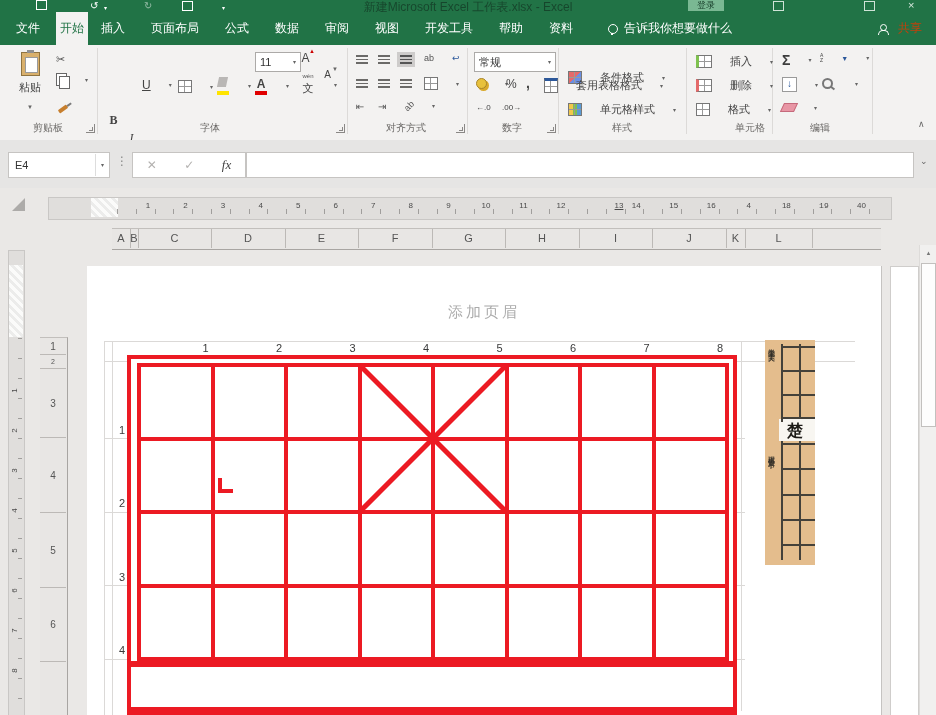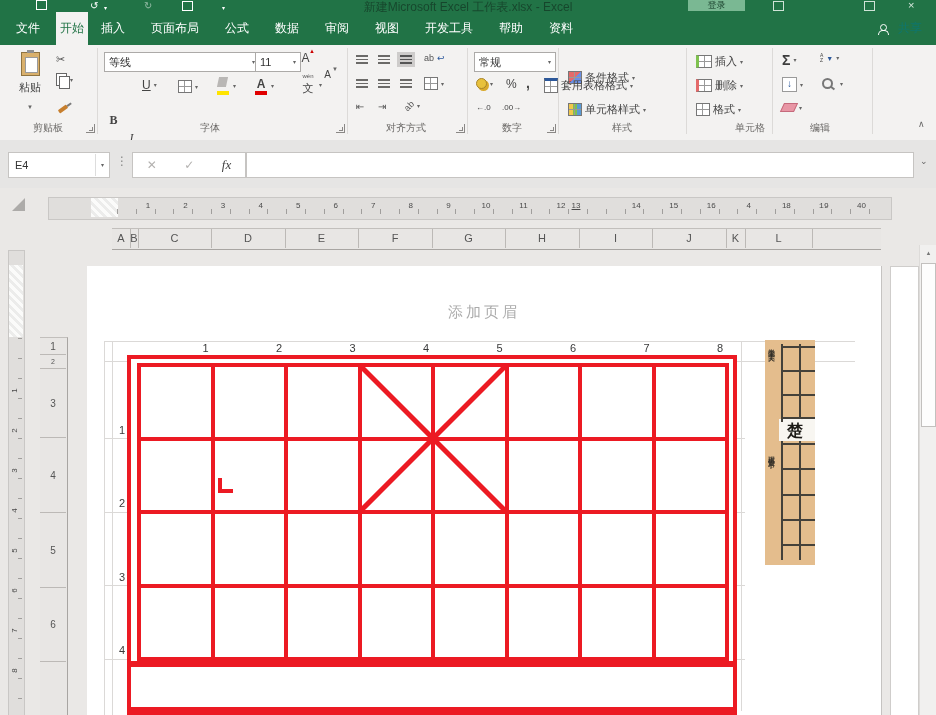--- a/index.html
+++ b/index.html
@@ -4,45 +4,45 @@
 <style>
   html,body{margin:0;padding:0}
   body{width:936px;height:715px;position:relative;overflow:hidden;
        font-family:"Liberation Sans","DejaVu Sans",sans-serif;background:#eae8e6;
        -webkit-font-smoothing:antialiased}
   .abs{position:absolute}
   
   .titlebar{left:0;top:0;width:936px;height:12px;background:#217346;overflow:hidden}
   .qat-icon{color:#fff;font-size:10px;line-height:10px;top:1px}
   .title-text{top:-1px;width:100%;text-align:center;font-size:12px;color:#153f28;opacity:.85}
-  .login-pill{left:688px;top:0;width:57px;height:11px;background:#7ab893;color:#173c29;
+  .login-pill{left:688px;top:0;width:36px;height:11px;background:#7ab893;color:#173c29;
       font-size:9px;text-align:center;line-height:11px}
   .winbox{top:1px;width:9px;height:8px;border:1px solid #cfe3d7}
   .winx{top:-1px;color:#d8e9df;font-size:11px}
   
   .tabrow{left:0;top:12px;width:936px;height:33px;background:#217346;display:flex;align-items:stretch}
   .tab{color:#fff;font-size:12px;display:flex;align-items:center;padding:0 13px;cursor:default;white-space:nowrap}
   .tab.active{background:#f3f2f1;color:#217346}
   .tellme{display:flex;align-items:center;color:#fff;font-size:12px;margin-left:22px;gap:6px}
   .bulb{width:8px;height:8px;border:1px solid #fff;border-radius:50%;position:relative}
   .bulb::after{content:"";position:absolute;left:2px;top:8px;width:2px;height:2px;background:#fff}
-  .share{position:absolute;right:14px;top:12px;height:33px;display:flex;align-items:center;color:#0f766e;font-size:12px;gap:10px}
+  .share{position:absolute;right:14px;top:12px;height:33px;display:flex;align-items:center;color:#c2410c;font-size:12px;gap:10px}
   .person{width:10px;height:10px;position:relative}
   .person::before{content:"";position:absolute;left:2px;top:0;width:5px;height:5px;border:1px solid #fff;border-radius:50%}
   .person::after{content:"";position:absolute;left:0;top:6px;width:9px;height:4px;border:1px solid #fff;border-bottom:none;border-radius:5px 5px 0 0}
   
   .ribbon{left:0;top:45px;width:936px;height:95px;background:#f3f2f1;border-bottom:1px solid #d2d0ce}
   .gsep{width:1px;background:#dcdad8;top:3px;height:86px}
   .glabel{font-size:10px;color:#6a6866;text-align:center;top:76px}
   .launcher{width:8px;height:8px;border-right:1px solid #8a8886;border-bottom:1px solid #8a8886;top:79px}
   .launcher::after{content:"";position:absolute;right:1px;bottom:1px;width:3px;height:3px;border-right:1px solid #8a8886;border-bottom:1px solid #8a8886}
   .combo{background:#fff;border:1px solid #acaaa8;font-size:11px;color:#333;display:flex;align-items:center;justify-content:space-between;padding:0 4px}
   .car{font-size:6px;color:#666;line-height:1}
   .btxt{font-size:11px;color:#444}
-  .ric{display:flex;align-items:center;gap:3px}
+  .ric{display:flex;align-items:center;gap:18px}
   .bars{width:12px;height:9px;background:repeating-linear-gradient(#6b6a68 0 1.5px,transparent 1.5px 3.5px)}
   .bars.sel{outline:3px solid #cecccb;background-color:#cecccb;background-image:repeating-linear-gradient(#555 0 1.5px,transparent 1.5px 3.5px)}
   .gridic{width:12px;height:11px;border:1px solid #777;position:relative;background:#fff}
   .gridic::before{content:"";position:absolute;left:0;top:5px;width:100%;height:1px;background:#999}
   .gridic::after{content:"";position:absolute;left:5px;top:0;width:1px;height:100%;background:#999}
   .clipic{width:17px;height:22px;background:#d9b06c;border:1px solid #8f7340;position:relative}
   .clipic::before{content:"";position:absolute;left:3px;top:4px;width:11px;height:14px;background:#fff;border:1px solid #9a9a9a}
   .clipic::after{content:"";position:absolute;left:5px;top:-3px;width:7px;height:3px;background:#8f8f8f}
   .copyic{width:9px;height:11px;border:1px solid #666;background:#fff;position:relative}
   .copyic::after{content:"";position:absolute;left:2px;top:2px;width:9px;height:11px;border:1px solid #666;background:#fff}
@@ -135,20 +135,24 @@
       <span class="tab">插入</span>
       <span class="tab">页面布局</span>
       <span class="tab">公式</span>
       <span class="tab">数据</span>
       <span class="tab">审阅</span>
       <span class="tab">视图</span>
       <span class="tab">开发工具</span>
       <span class="tab">帮助</span>
       <span class="tab">资料</span>
     </div>
+  <div class="tellme">
+    <span class="bulb"></span>
+    <span>告诉我你想要做什么</span>
+  </div>
 </div>
 <div class="share">
   <span class="person"></span>
   <span>共享</span>
 </div>
 
 <div class="abs ribbon">
   <div class="abs gsep" style="left:97px"></div>
   <div class="abs gsep" style="left:347px"></div>
   <div class="abs gsep" style="left:467px"></div>
@@ -166,24 +170,20 @@
   <div class="abs ric" style="left:56px;top:28px">
     <span class="copyic"></span>
       <span class="car">▾</span>
   </div>
   <div class="abs" style="left:58px;top:52px">
     <span class="brushic" style="display:inline-block"></span>
   </div>
   <div class="abs glabel" style="left:14px;width:68px">剪贴板</div>
   <div class="abs launcher" style="left:86px"></div>
 
-  <div class="abs combo" style="left:104px;top:7px;width:146px;height:18px">
-    <span>等线</span>
-      <span class="car">▾</span>
-  </div>
   <div class="abs combo" style="left:255px;top:7px;width:36px;height:18px">
     <span>11</span>
       <span class="car">▾</span>
   </div>
   <div class="abs fontbtn" style="left:298px;top:6px"><span>A</span><span style="position:absolute;top:-3px;right:-2px;font-size:6px;color:#c00">▲</span></div>
   <div class="abs fontbtn" style="left:320px;top:6px;font-size:10px"><span>A</span><span style="position:absolute;top:-3px;right:-3px;font-size:6px;color:#666">▼</span></div>
   <div class="abs fontbtn" style="left:106px;top:32px;font-weight:bold;font-family:'Liberation Serif',serif">B</div>
   <div class="abs fontbtn" style="left:124px;top:32px;font-style:italic;font-family:'Liberation Serif',serif">I</div>
   <div class="abs ric" style="left:142px;top:33px">
     <span style="text-decoration:underline;font-size:12px;color:#444">U</span>
@@ -340,21 +340,21 @@
     <span class="rulnum" style="left: 164.1px;">3</span>
     <span class="rulnum" style="left: 201.65px;">4</span>
     <span class="rulnum" style="left: 239.2px;">5</span>
     <span class="rulnum" style="left: 276.75px;">6</span>
     <span class="rulnum" style="left: 314.3px;">7</span>
     <span class="rulnum" style="left: 351.85px;">8</span>
     <span class="rulnum" style="left: 389.4px;">9</span>
     <span class="rulnum" style="left: 426.95px;">10</span>
     <span class="rulnum" style="left: 464.5px;">11</span>
     <span class="rulnum" style="left: 502.05px;">12</span>
-    <span class="rulnum" style="left: 517px; text-decoration: underline;">13</span>
+    <span class="rulnum" style="left: 560px; text-decoration: underline;">13</span>
     <span class="rulnum" style="left: 577.15px;">14</span>
     <span class="rulnum" style="left: 614.7px;">15</span>
     <span class="rulnum" style="left: 652.25px;">16</span>
     <span class="rulnum" style="left: 689.8px;">4</span>
     <span class="rulnum" style="left: 727.35px;">18</span>
     <span class="rulnum" style="left: 764.9px; font-family: Liberation Mono, monospace;">19</span>
     <span class="rulnum" style="left: 802.45px;">40</span>
   </div>
 <div class="abs hticks"></div>
 

